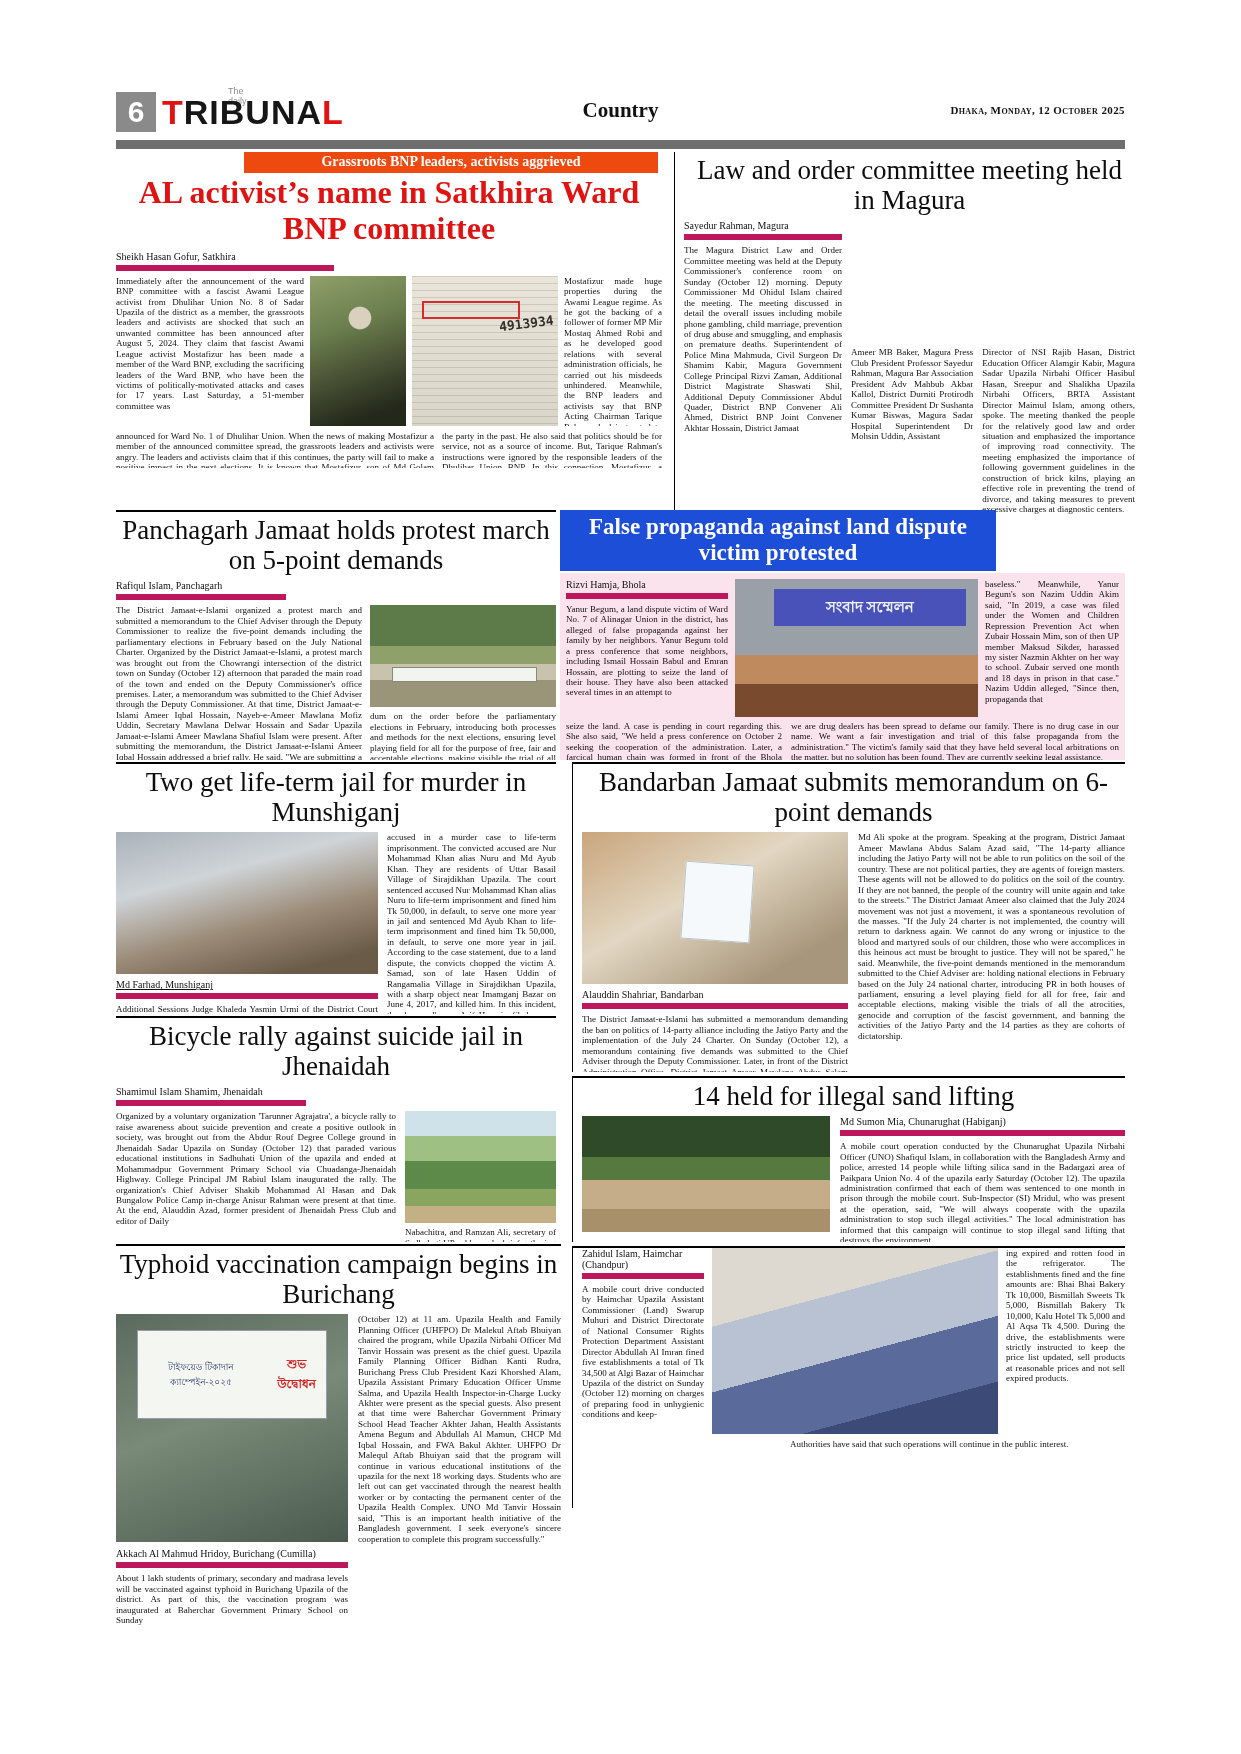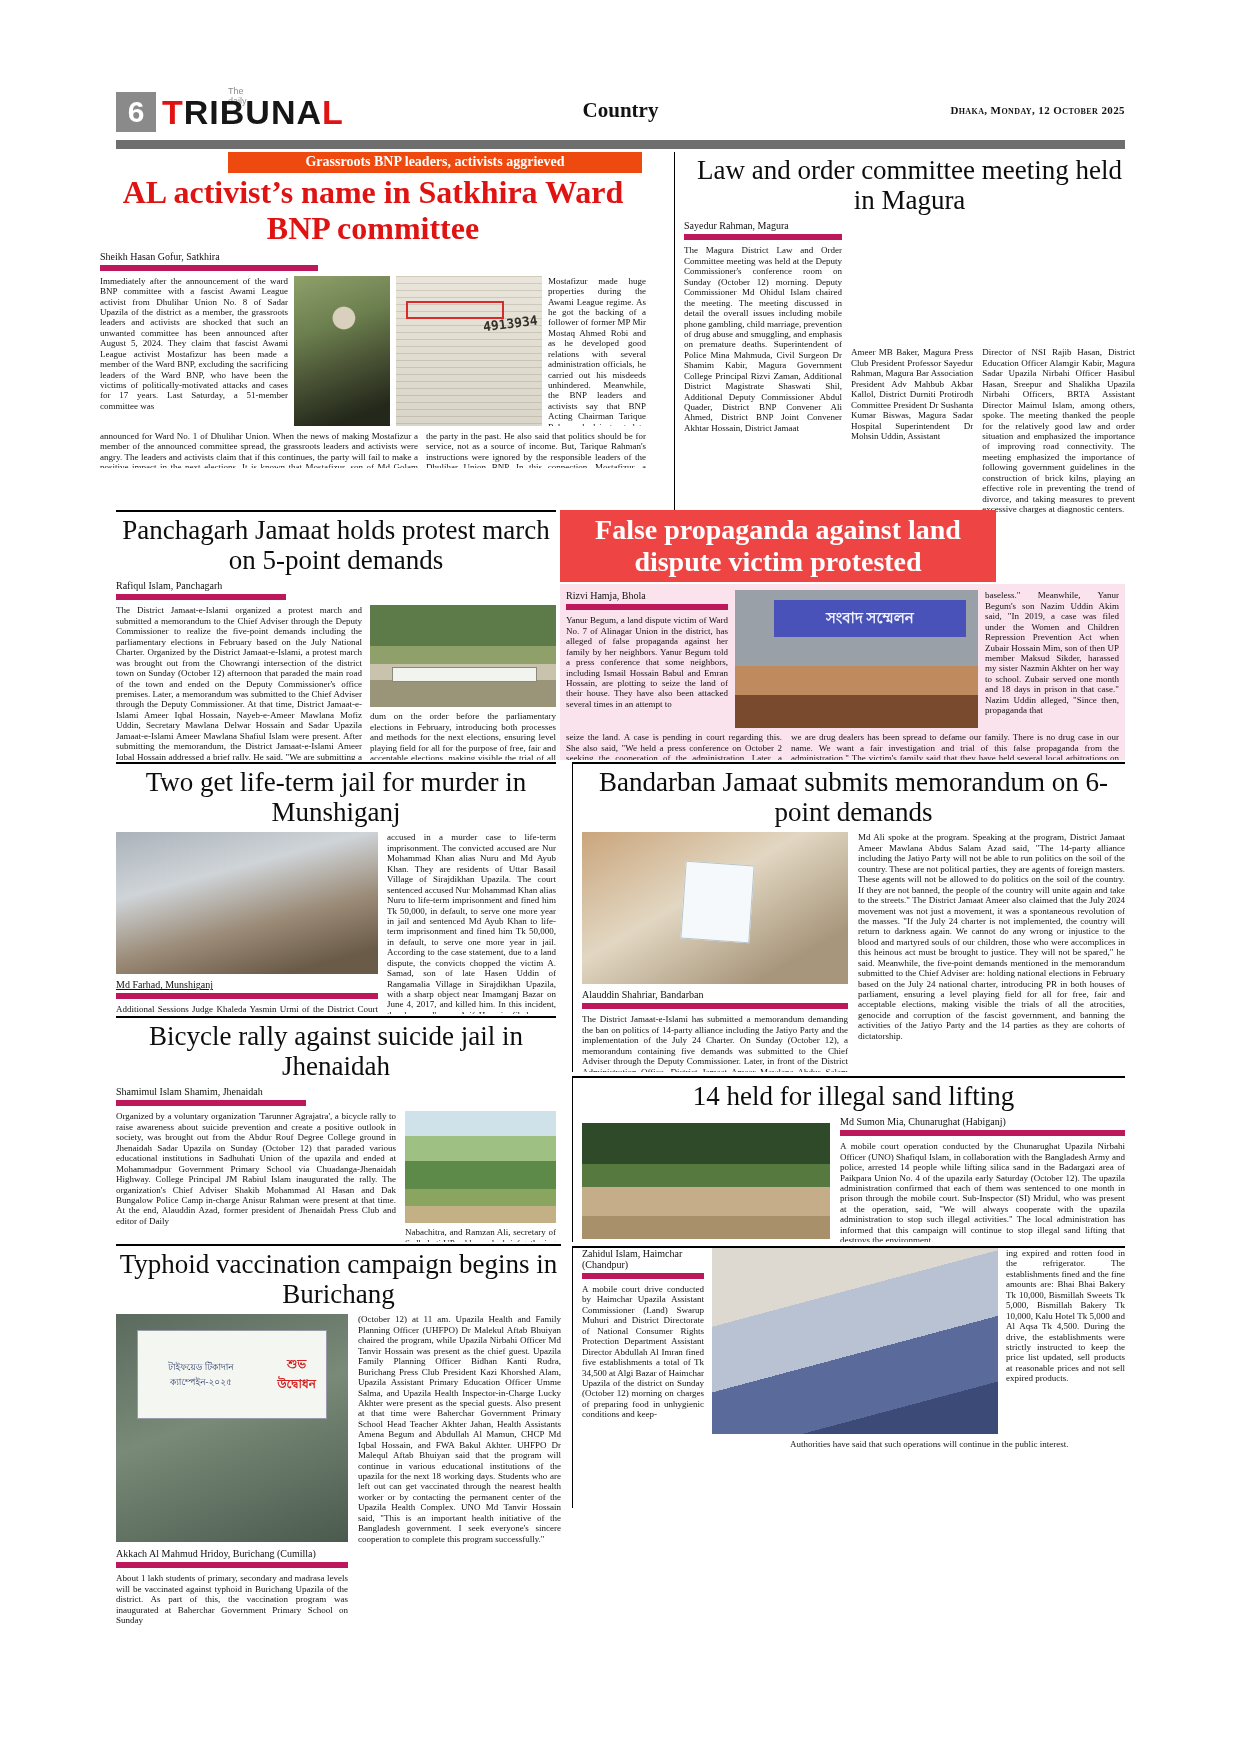--- a/index.html
+++ b/index.html
@@ -14,21 +14,21 @@
   .section-title{position:absolute;left:0;right:0;top:12px;text-align:center;font-weight:bold;font-size:21px;}
   .edition-date{position:absolute;right:0;top:18px;font-size:11px;font-weight:bold;font-variant:small-caps;letter-spacing:.4px;}
   .graybar{position:absolute;left:116px;top:140px;width:1009px;height:9px;background:#6e6e6e;}
   
   .mod{position:absolute;overflow:hidden;}
   .rule-top{border-top:2px solid #000;}
   .rule-left{border-left:1px solid #000;padding-left:9px;}
   .hl{font-size:27px;font-weight:normal;color:#0d0d0d;text-align:center;line-height:1.12;margin:3px 0 5px 0;}
   .hl-red{font-size:32px;font-weight:bold;color:#e01313;text-align:center;line-height:1.12;margin:2px 0 4px 0;}
   .kicker{margin-left:128px;width:414px;background:#ee4a10;color:#fff;font-weight:bold;font-size:14px;text-align:center;padding:2px 0 3px 0;}
-  .band{width:436px;background:#ef4444;color:#fff;font-weight:bold;font-size:28px;line-height:1.15;text-align:center;padding:4px 6px;box-sizing:border-box;}
+  .band{width:436px;background:#1d4ed8;color:#fff;font-weight:bold;font-size:23px;line-height:1.15;text-align:center;padding:4px 6px;box-sizing:border-box;}
   .byline{font-size:10px;border-bottom:6px solid #be185d;padding-bottom:3px;margin-bottom:5px;}
   .bodytxt{font-size:9px;line-height:1.16;text-align:justify;overflow:hidden;}
   .flex1{flex:1;}
   .photo{position:relative;overflow:hidden;flex-shrink:0;}
   
   .ph-moto{background:radial-gradient(circle at 52% 28%,#d9d0bd 0 9%,rgba(0,0,0,0) 10%),linear-gradient(160deg,#8fa06a,#6a7d4d 35%,#474f33 62%,#23281a 88%);}
   .ph-doc{background:repeating-linear-gradient(180deg,rgba(95,85,60,.18) 0 1px,rgba(0,0,0,0) 1px 7px),linear-gradient(180deg,#e9e5da,#d9d5c8);}
   .doc-redbox{position:absolute;left:7%;top:17%;width:64%;height:9%;border:2px solid #d92b2b;}
   .doc-number{position:absolute;right:3%;top:27%;font-size:13px;font-weight:bold;color:#33302a;transform:rotate(-7deg);font-family:"DejaVu Sans Mono",monospace;}
   .ph-meeting{background:radial-gradient(circle at 70% 40%,#caa Ievers 0,rgba(0,0,0,0) 1%),linear-gradient(155deg,#7a5a3e,#9a7a55 32%,#5a4530 58%,#33241a 85%);}
@@ -56,21 +56,21 @@
   .a3right{width:186px;display:flex;flex-direction:column;flex-shrink:0;}
   .a4body{background:#fbe3ee;padding:6px 6px 8px 6px;margin-top:2px;}
   .a4row1{display:flex;gap:7px;}
   .a4row2{display:flex;gap:9px;margin-top:4px;}
   .a5row{display:flex;gap:9px;}
   .a5left{width:262px;flex-shrink:0;}
   .a6row{display:flex;gap:10px;}
   .a6left{width:266px;flex-shrink:0;}
   .a7row{display:flex;gap:9px;}
   .a7right{flex:1;display:flex;flex-direction:column;}
-  .a8row{display:flex;gap:10px;align-items:center;}
+  .a8row{display:flex;gap:10px;}
   .a9row{display:flex;gap:10px;}
   .a9left{width:232px;flex-shrink:0;}
   .a10row{display:flex;gap:8px;}
   .a10bottom{margin:5px 0 0 208px;font-size:9px;line-height:1.16;text-align:justify;}
 </style>
 </head>
 <body>
 
 <div class="page">
 
@@ -78,21 +78,21 @@
     <div class="numbox">6</div>
     <div class="logo">
       <span class="logo-small">The daily</span>
       <span class="logo-text"><span class="red">T</span><span>RIBUNA</span><span class="red">L</span></span>
     </div>
     <div class="section-title">Country</div>
     <div class="edition-date">Dhaka, Monday, 12 October 2025</div>
   </div>
   <div class="graybar"></div>
 
-  <div class="mod" style="left:100px;top:152px;width:546px;height:316px;">
+  <div class="mod" style="left:116px;top:152px;width:546px;height:316px;">
     <div class="kicker">Grassroots BNP leaders, activists aggrieved</div>
     <div class="hl-red">AL activist’s name in Satkhira Ward BNP committee</div>
     <div class="byline" style="width:218px;">Sheikh Hasan Gofur, Satkhira</div>
     <div class="a1rowA">
       <div class="bodytxt" style="width:188px;">Immediately after the announcement of the ward BNP committee with a fascist Awami League activist from Dhulihar Union No. 8 of Sadar Upazila of the district as a member, the grassroots leaders and activists are shocked that such an unwanted committee has been announced after August 5, 2024. They claim that fascist Awami League activist Mostafizur has been made a member of the Ward BNP, excluding the sacrificing leaders of the Ward BNP, who have been the victims of politically-motivated attacks and cases for 17 years. Last Saturday, a 51-member committee was</div>
       <div class="photo ph-moto" style="width:96px;height:150px;"></div>
       <div class="photo ph-doc" style="width:146px;height:150px;">
         <div class="doc-redbox"></div>
         <div class="doc-number">4913934</div>
       </div>

